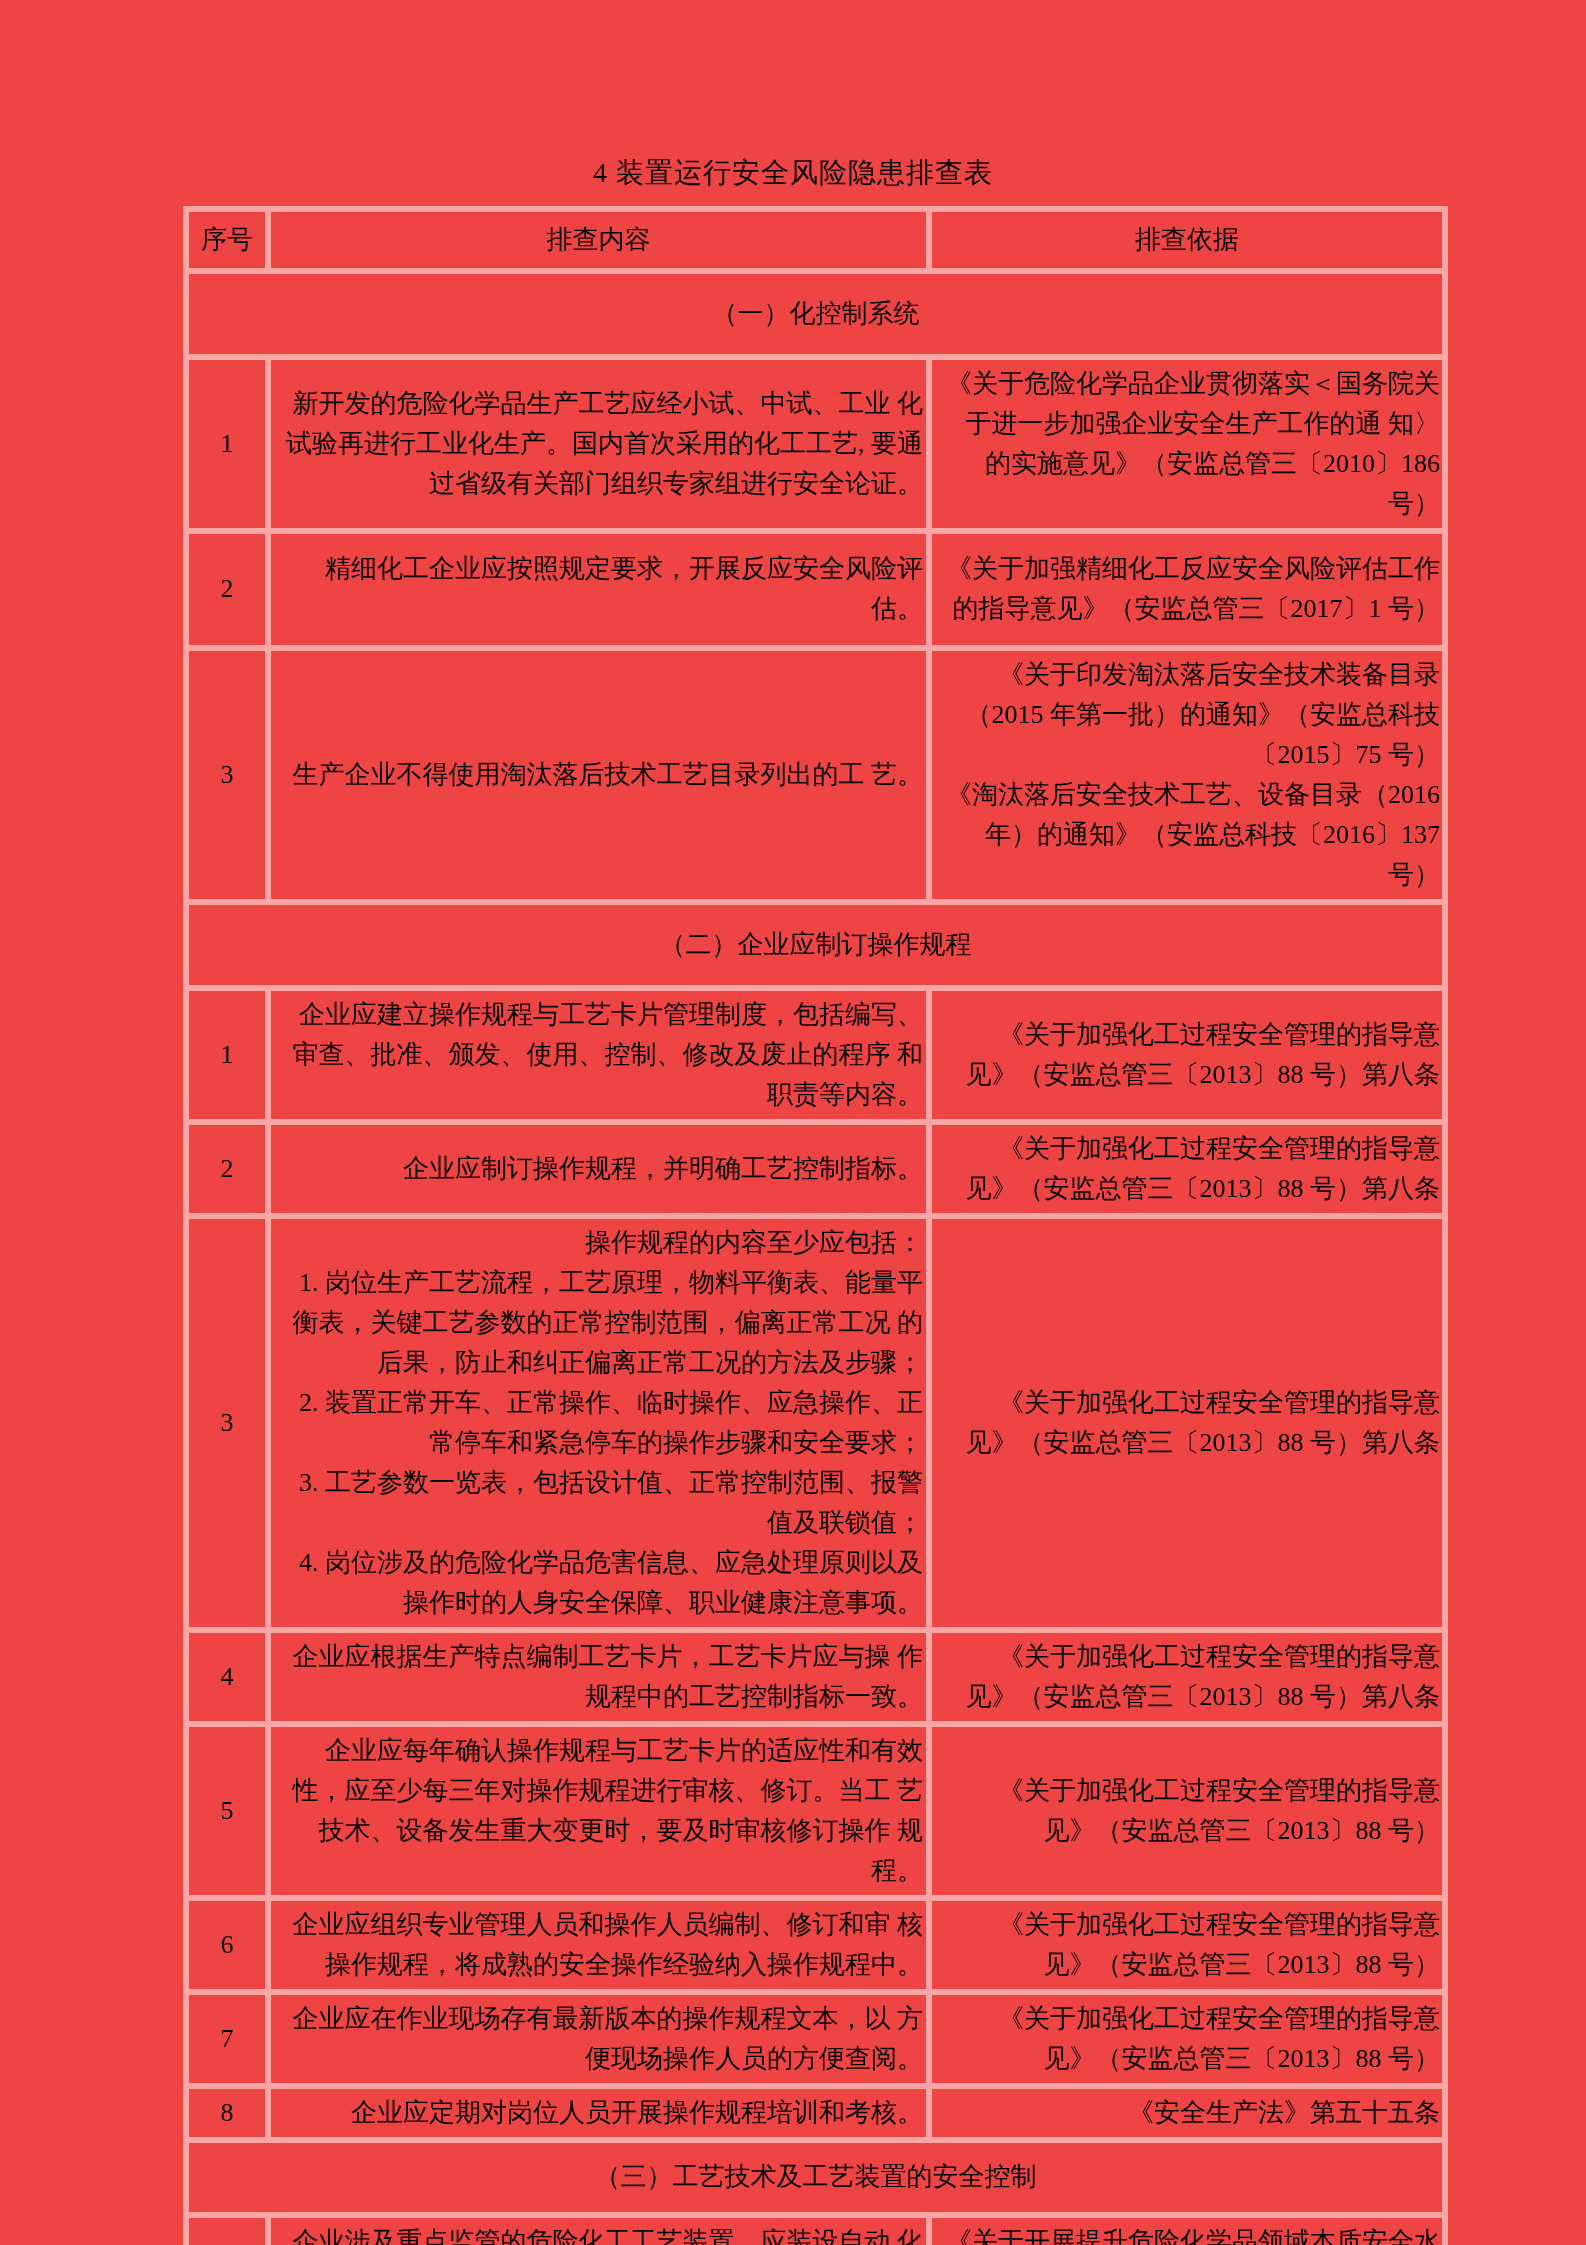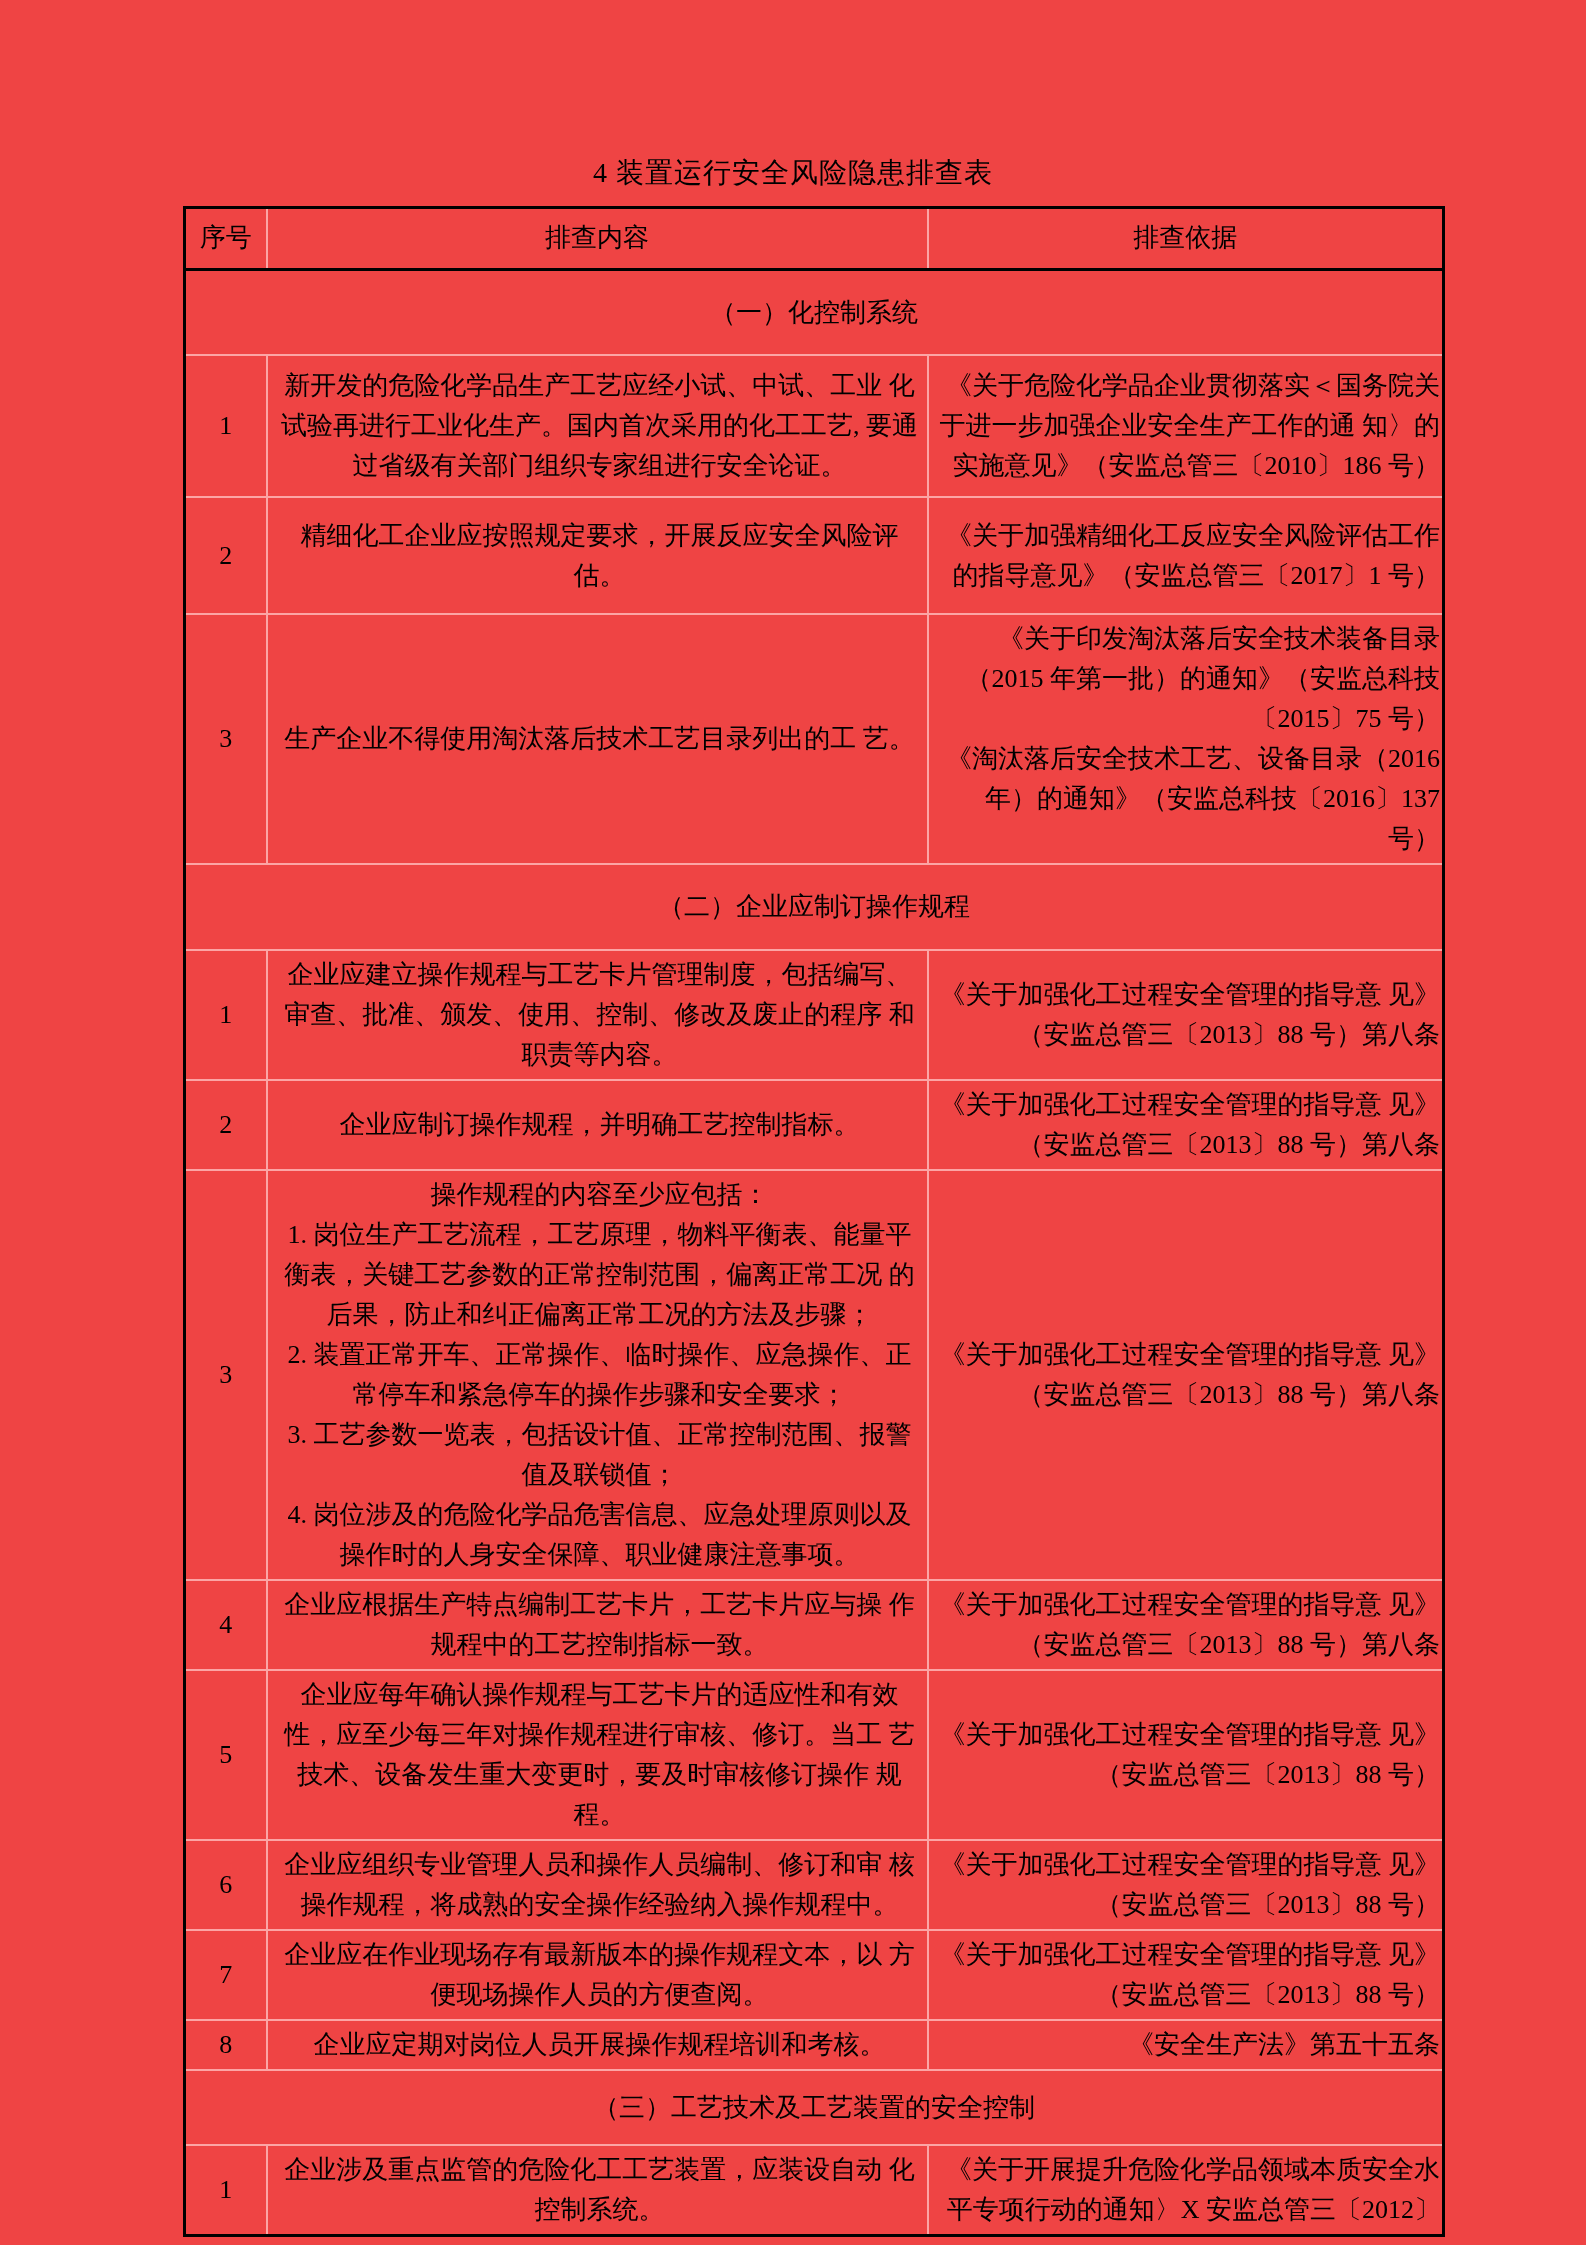--- a/index.html
+++ b/index.html
@@ -25,21 +25,21 @@
   }
   table.checklist {
     border-collapse: collapse;
     table-layout: fixed;
     width: 1259px;
     margin-left: 183px;
     margin-top: 17px;
     border: 3px solid #000;
   }
   table.checklist td, table.checklist th {
-    border: 2px solid #fca5a5;
+    border: 6px solid #fca5a5;
     font-weight: normal;
     font-size: 26px;
     line-height: 40px;
     vertical-align: middle;
     overflow: hidden;
   }
   col.c-num   { width: 82px; }
   col.c-cont  { width: 661px; }
   col.c-basis { width: 516px; }
 
@@ -48,21 +48,21 @@
 
   td.section-cell {
     text-align: center;
     border-top: 3px solid #000;
     border-bottom: 3px solid #000;
   }
   tr.section-row { height: 86px; }
 
   td.num-cell { text-align: center; padding: 2px 4px; }
   td.content-cell {
-    text-align: center;
+    text-align: right;
     padding: 4px 3px 4px 8px;
     white-space: pre-wrap;
   }
   td.basis-cell {
     text-align: right;
     padding: 4px 2px 4px 8px;
     white-space: pre-wrap;
   }
 
   

